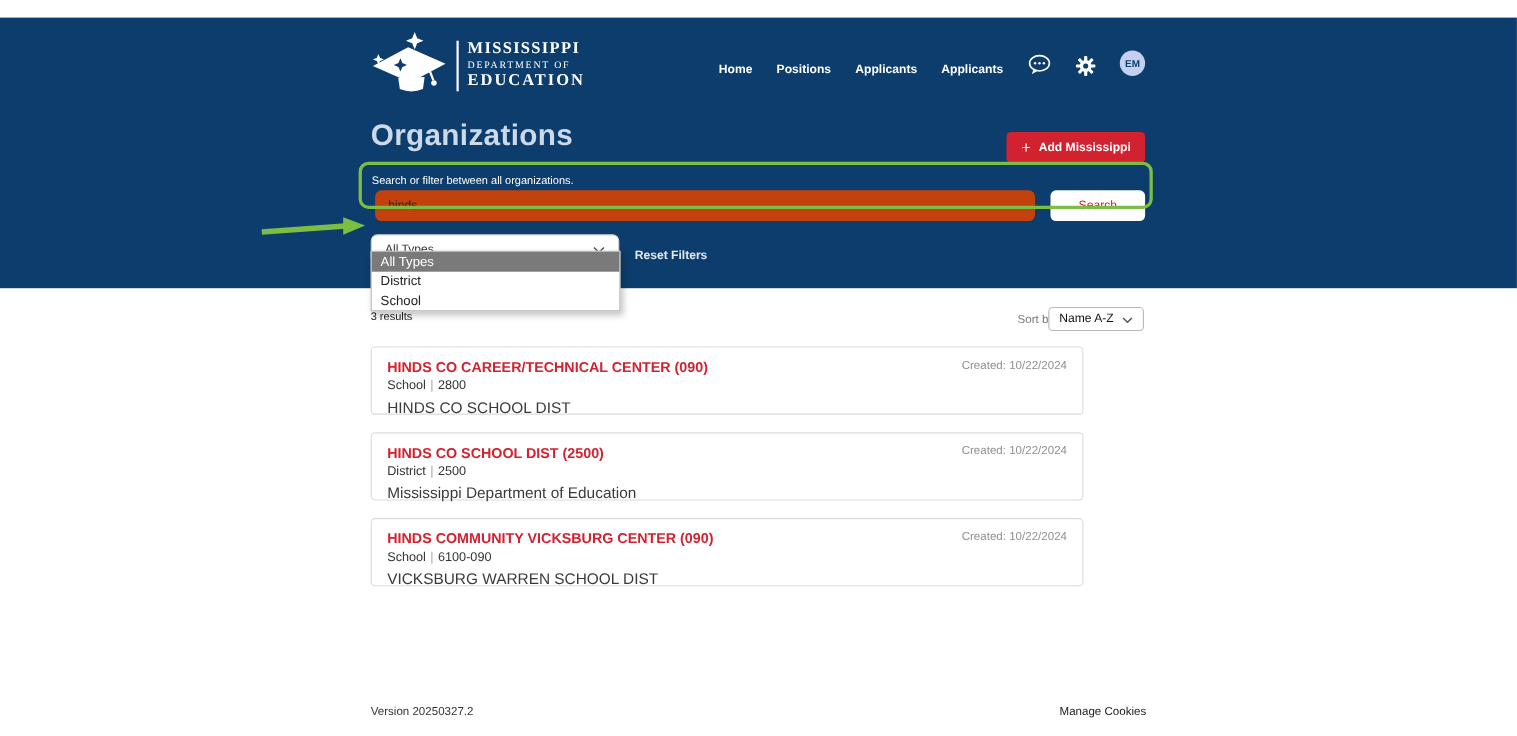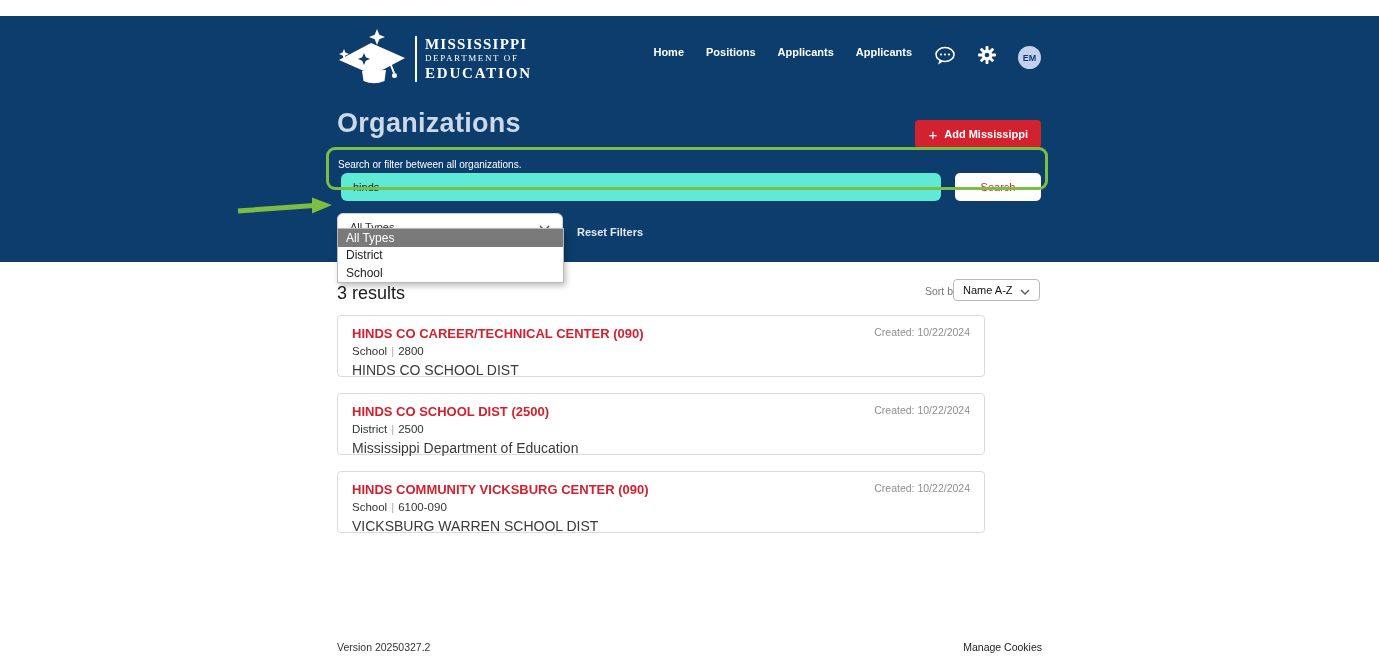--- a/index.html
+++ b/index.html
@@ -9,57 +9,57 @@
   
   .header { position:absolute; left:0; top:16px; width:1379px; height:246px; background:#0d3d6c; }
 
   .logo { position:absolute; left:337px; top:12px; display:flex; align-items:center; }
   .logo-rule { width:2px; height:46px; background:#ffffff; margin:0 8px 0 6px; }
   .logo-text { color:#ffffff; font-family:"Liberation Serif", serif; line-height:1.05; }
   .logo-line1 { font-size:15px; letter-spacing:1.2px; font-weight:600; }
   .logo-line2 { font-size:9px; letter-spacing:1.6px; margin-top:2px; }
   .logo-line3 { font-size:15px; letter-spacing:1.8px; font-weight:600; margin-top:2px; }
 
-  .nav { position:absolute; right:338px; top:30px; display:flex; align-items:flex-start; gap:22px; }
+  .nav { position:absolute; right:338px; top:30px; display:flex; align-items:flex-end; gap:22px; }
   .nav-item { color:#ffffff; font-size:11px; font-weight:bold; cursor:pointer; }
   .nav-iconbtn { display:flex; align-items:center; justify-content:center; cursor:pointer; }
   .avatar { width:23px; height:23px; border-radius:50%; background:#c3d1ee; color:#0d3d6c;
             font-size:9px; font-weight:bold; display:flex; align-items:center; justify-content:center; cursor:pointer; }
 
   .page-title { position:absolute; left:337px; top:92px; font-size:27px; font-weight:bold; color:#ccd9e9; letter-spacing:0.3px; }
   .page-subtitle { position:absolute; left:338px; top:127px; font-size:10px; color:#ffffff;margin-top:16px; }
 
   .add-btn { position:absolute; right:338px; top:104px; height:28px; background:#d2212f; color:#ffffff;
              border:none; border-radius:4px; font-size:11px; font-weight:bold; padding:0 13px;
              display:flex; align-items:center; gap:7px; cursor:pointer; font-family:"Liberation Sans", sans-serif; }
   .add-btn .plus { font-size:15px; font-weight:normal; line-height:1; }
 
   
   .highlight-box { position:absolute; left:326px; top:147px; width:722px; height:43px;
                    border:3px solid #7cbe44; border-radius:9px; pointer-events:none; z-index:5; }
   .annot-arrow { position:absolute; left:226px; top:195px; z-index:5; pointer-events:none; }
 
   .search-input { position:absolute; left:341px; top:157px; width:600px; height:28px; border:none; border-radius:6px;
-                  background:#5eead4; font-size:11px; color:#222222; padding:4px 12px; font-family:"Liberation Sans", sans-serif; }
+                  background:#c2410c; font-size:11px; color:#222222; padding:4px 12px; font-family:"Liberation Sans", sans-serif; }
   .search-btn { position:absolute; left:955px; top:157px; width:86px; height:28px; background:#ffffff; border:none;
                 border-radius:5px; color:#d2212f; font-size:11px; font-weight:normal; cursor:pointer; font-family:"Liberation Sans", sans-serif; }
 
   .type-select { position:absolute; left:337px; top:197px; width:226px; height:27px; background:#ffffff;
                  border:1px solid #cfcfcf; border-radius:6px; display:flex; align-items:center;
                  justify-content:space-between; padding:0 12px; cursor:pointer; z-index:6; }
   .type-select .sel-label { font-size:11px; color:#333333; }
   .reset-link { position:absolute; left:577px; top:210px; font-size:11px; color:#e3e9f1; font-weight:600; cursor:pointer; }
 
   .dropdown-list { position:absolute; left:337px; top:228px; width:227px; background:#ffffff;
                    border:1px solid #b9b9b9; box-shadow:2px 3px 6px rgba(0,0,0,0.25); z-index:10; }
   .dropdown-option { height:17.6px; display:flex; align-items:center; padding:0 8px; font-size:12px; color:#222222; cursor:pointer; }
   .dropdown-option.selected { background:#7a7a7a; color:#ffffff; }
 
   
-  .results-count { position:absolute; left:337px; top:283px; font-size:18px; color:#1a1a1a; }
+  .results-count { position:absolute; left:337px; top:283px; font-size:10px; color:#1a1a1a; }
   .sort-label { position:absolute; left:925px; top:285px; font-size:10.5px; color:#777777; }
   .sort-select { position:absolute; left:953px; top:279px; width:87px; height:22px; background:#ffffff;
                  border:1px solid #b9b9b9; border-radius:4px; display:flex; align-items:center;
                  justify-content:space-between; padding:0 9px; cursor:pointer; }
   .sort-select .sel-label { font-size:11px; color:#111111; font-weight:500; }
 
   .card { position:absolute; left:337px; width:648px; height:62px; background:#ffffff;
           border:1px solid #dbdbdb; border-radius:4px; cursor:pointer; }
   .card-title { position:absolute; left:14px; top:10px; font-size:13px; font-weight:bold; color:#d2212f; }
   .card-meta { position:absolute; left:14px; top:29px; font-size:11.5px; color:#333333; }

